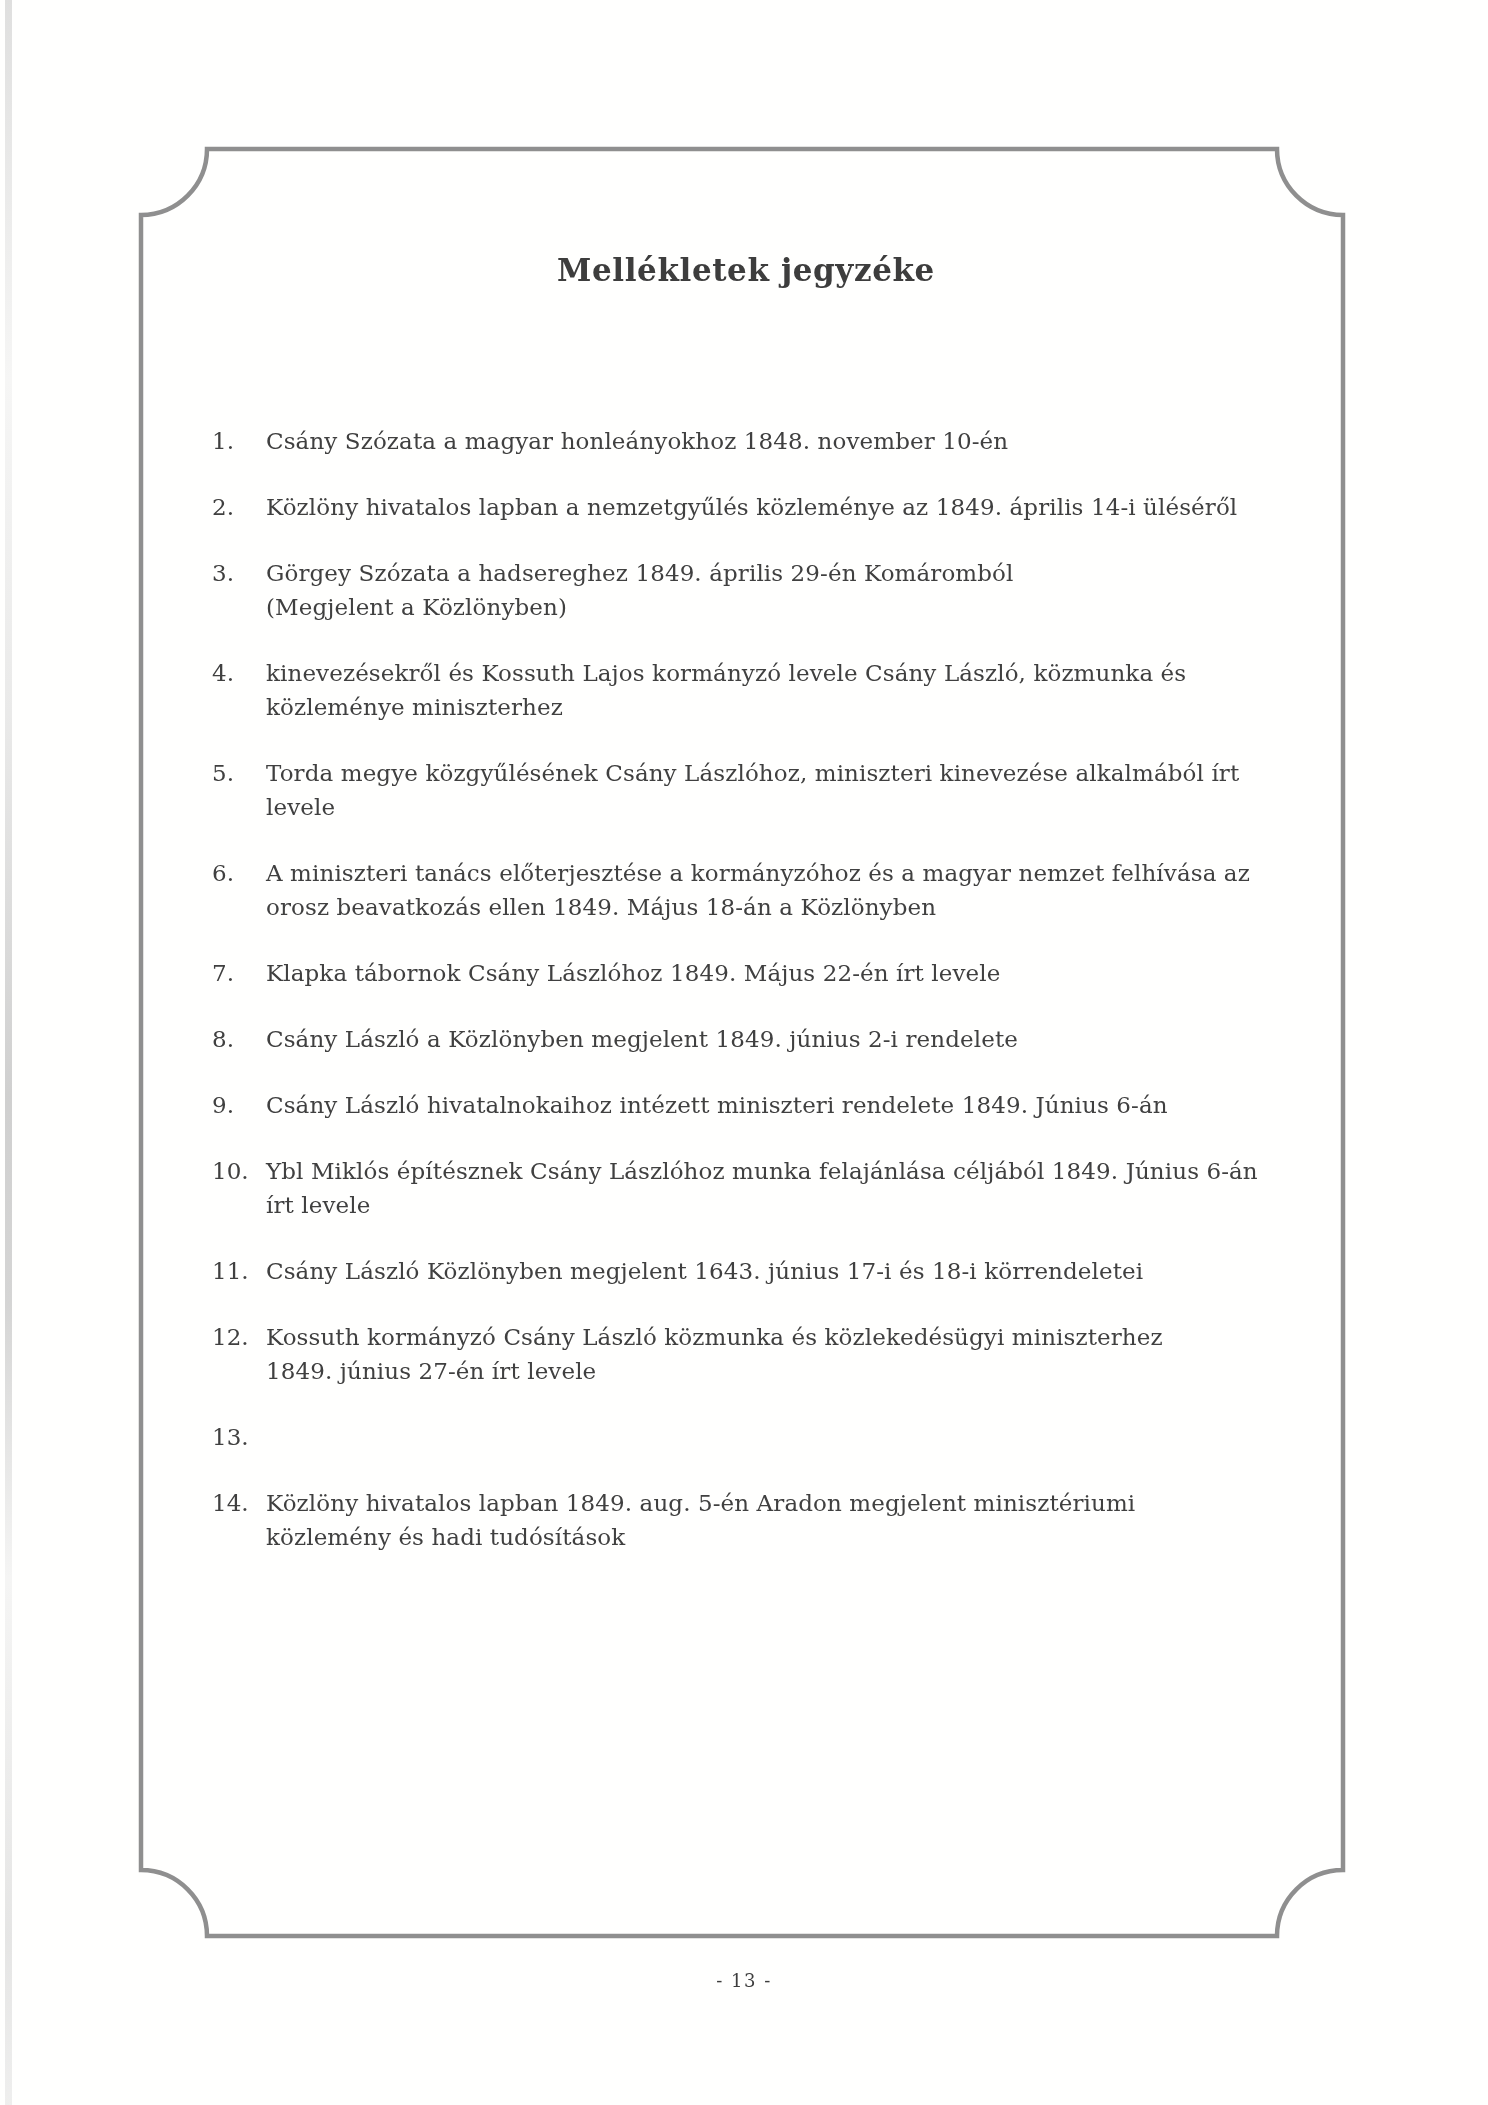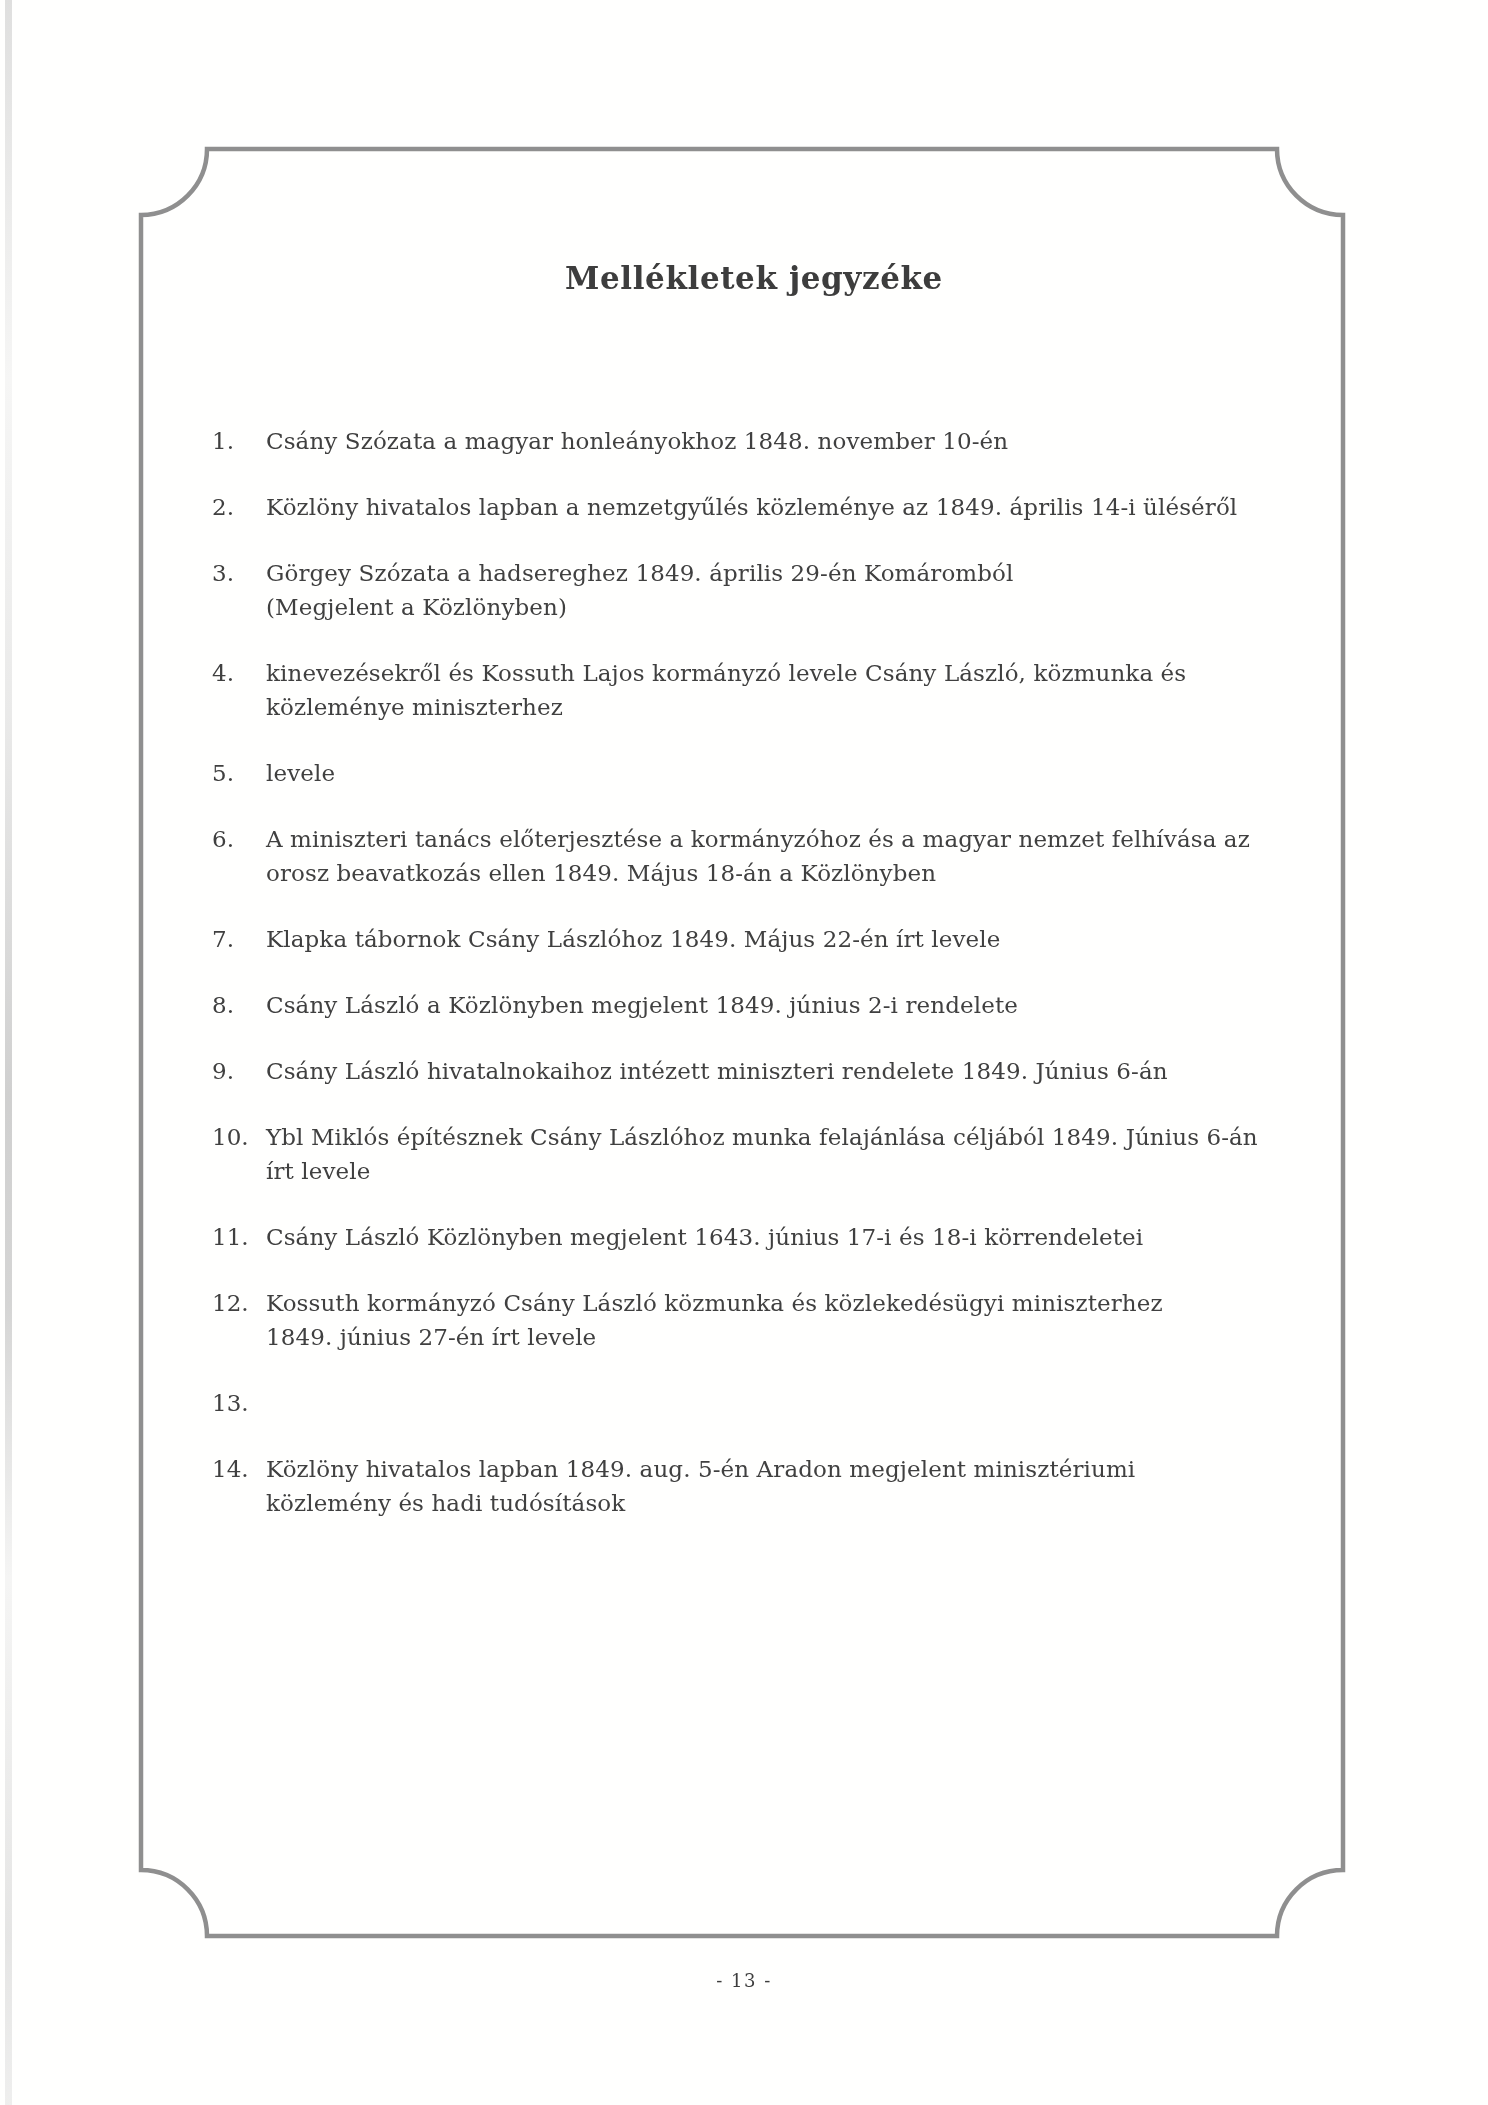--- a/index.html
+++ b/index.html
@@ -30,21 +30,21 @@
       rgba(150,150,150,0.40) 62%,
       rgba(200,200,200,0.18) 75%,
       rgba(175,175,175,0.32) 92%,
       rgba(190,190,190,0.25) 100%);
   }
   .doc-title {
     position: absolute;
     top: 248px;
     left: 141px;
     width: 1202px;
-    margin: 12px;
+    margin: 4px;
     text-align: center;
     font-size: 31px;
     font-weight: bold;
     letter-spacing: 0.6px;
     color: #3d3d3d;
   }
   .appendix-list {
     position: absolute;
     left: 212px;
     top: 424px;
@@ -115,20 +115,21 @@
       <div class="item">
         <div class="item-number">4.</div>
         <div class="item-lines">
           <div class="item-line">kinevezésekről és Kossuth Lajos kormányzó levele Csány László, közmunka és</div>
           <div class="item-line">közleménye miniszterhez</div>
         </div>
       </div>
       <div class="item">
         <div class="item-number">5.</div>
         <div class="item-lines">
+          <div class="item-line">Torda megye közgyűlésének Csány Lászlóhoz, miniszteri kinevezése alkalmából írt</div>
           <div class="item-line">levele</div>
         </div>
       </div>
       <div class="item">
         <div class="item-number">6.</div>
         <div class="item-lines">
           <div class="item-line">A miniszteri tanács előterjesztése a kormányzóhoz és a magyar nemzet felhívása az</div>
           <div class="item-line">orosz beavatkozás ellen 1849. Május 18-án a Közlönyben</div>
         </div>
       </div>

